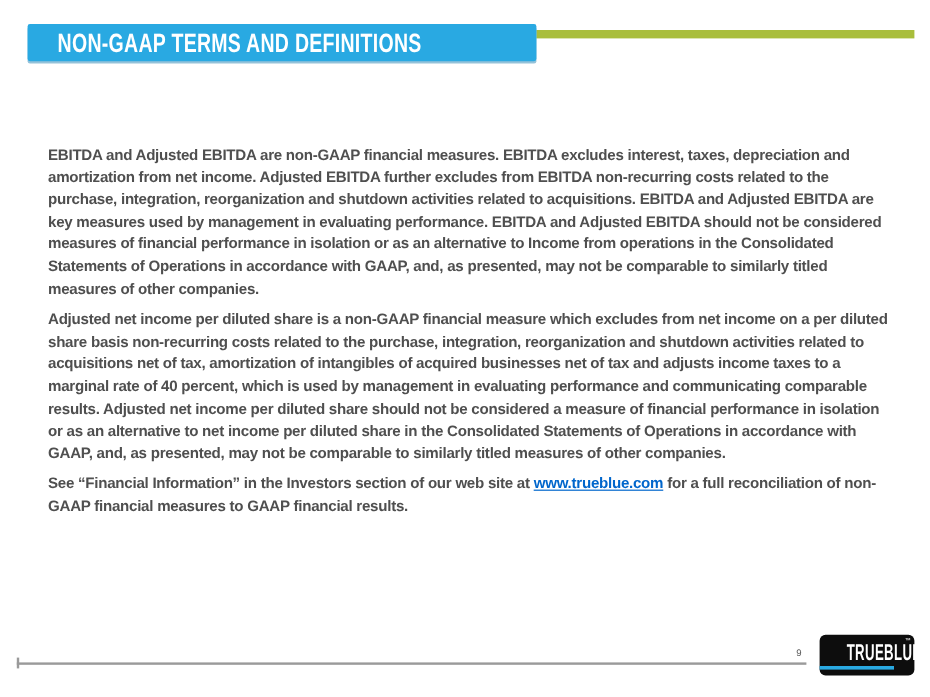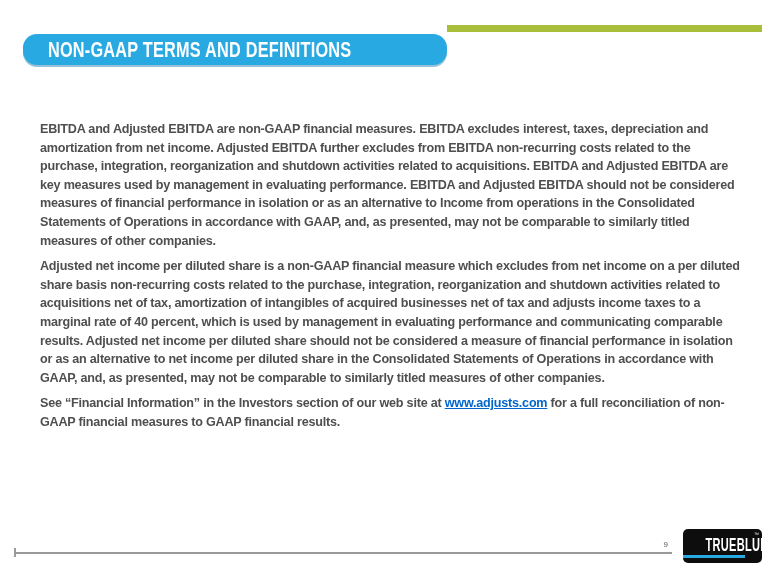--- a/index.html
+++ b/index.html
@@ -15,24 +15,24 @@
 
   
   .accent-green {
     position: absolute;
     left: 447px; top: 25px;
     width: 315px; height: 7px;
     background: var(--accent-green, #A9BE3B);
   }
   .title-banner {
     position: absolute;
-    left: 23px; top: 34px;
+    left: 23px; top: 20px;
     width: 424px; height: 31px;
     background: var(--title-banner, #29A9E2);
-    border-radius: 14px;
+    border-radius: 2px;
     box-shadow: 0 2px 0 rgba(20, 120, 170, 0.45);
     display: flex;
     align-items: center;
     padding-left: 25px;
     overflow: hidden;
   }
   .title-banner .title-text {
     display: inline-block;
     color: #ffffff;
     font-size: 22px;
@@ -136,21 +136,21 @@
 
   <div class="accent-green"></div>
 
   <div class="title-banner">
     <span class="title-text">NON-GAAP TERMS AND DEFINITIONS</span>
   </div>
 
   <div class="body-text">
     <p>EBITDA and Adjusted EBITDA are non-GAAP financial measures. EBITDA excludes interest, taxes, depreciation and amortization from net income. Adjusted EBITDA further excludes from EBITDA non-recurring costs related to the purchase, integration, reorganization and shutdown activities related to acquisitions. EBITDA and Adjusted EBITDA are key measures used by management in evaluating performance. EBITDA and Adjusted EBITDA should not be considered measures of financial performance in isolation or as an alternative to Income from operations in the Consolidated Statements of Operations in accordance with GAAP, and, as presented, may not be comparable to similarly titled measures of other companies.</p>
     <p>Adjusted net income per diluted share is a non-GAAP financial measure which excludes from net income on a per diluted share basis non-recurring costs related to the purchase, integration, reorganization and shutdown activities related to acquisitions net of tax, amortization of intangibles of acquired businesses net of tax and adjusts income taxes to a marginal rate of 40 percent, which is used by management in evaluating performance and communicating comparable results. Adjusted net income per diluted share should not be considered a measure of financial performance in isolation or as an alternative to net income per diluted share in the Consolidated Statements of Operations in accordance with GAAP, and, as presented, may not be comparable to similarly titled measures of other companies.</p>
-    <p><span>See “Financial Information” in the Investors section of our web site at </span><a class="weblink">www.adjusts.com</a><span> for a full reconciliation of non-GAAP financial measures to GAAP financial results.</span></p>
+    <p><span>See “Financial Information” in the Investors section of our web site at </span><a class="weblink">www.trueblue.com</a><span> for a full reconciliation of non-GAAP financial measures to GAAP financial results.</span></p>
   </div>
 
   <div class="footer-rule"></div>
   <div class="footer-rule-tick"></div>
 
   <div class="footer-left">Q2 2015 Earnings Results | July 22, 2015</div>
 
   <div class="page-number">9</div>
 
   <div class="logo">

